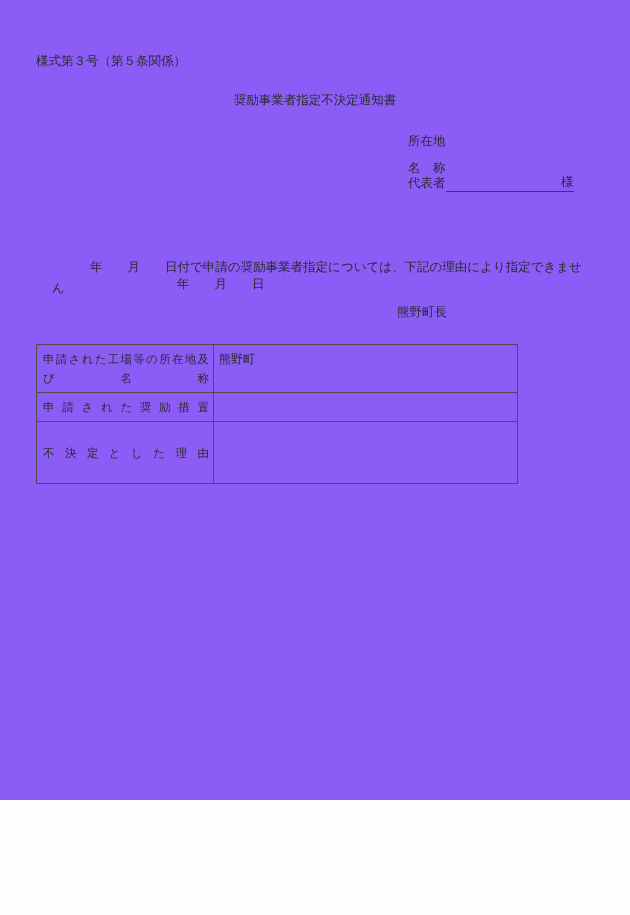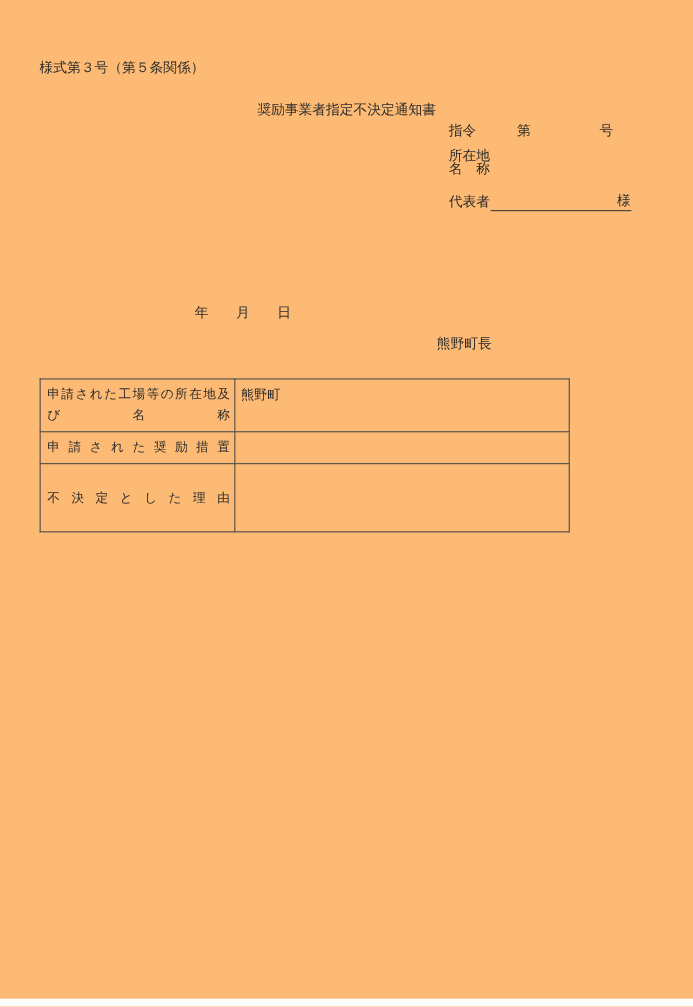--- a/index.html
+++ b/index.html
@@ -1,34 +1,34 @@
 <!DOCTYPE html>
 <html lang="ja"><head>
 <meta charset="utf-8">
 <style>
   html,body{margin:0;padding:0;background:#fdfdfd;}
   .page{
     position:relative;
-    width:630px;height:908px;
-    background:#fdba74;
+    width:630px;height:800px;
+    background:#8b5cf6;
     font-family:"Liberation Serif","DejaVu Serif",serif;
     color:#2b2b2b;
     font-size:12.5px;
     overflow:hidden;
   }
   .abs{position:absolute;white-space:pre;}
   .form-number{left:36px;top:53px;}
   .doc-title{left:0;right:0;top:92px;text-align:center;}
   .directive-row{left:408px;top:111px;width:170px;height:16px;}
   .directive-row span{position:absolute;top:0;}
   .directive-label{left:0;}
   .directive-dai{left:62px;}
   .directive-go{left:137px;}
   .addr-line{left:408px;top:133px;font-family:Liberation Serif, serif;}
-  .name-line{left:408px;top:145px;}
+  .name-line{left:408px;top:160px;}
   .rep-row{left:408px;top:174px;display:flex;align-items:flex-end;}
   .rep-blank{
     display:inline-block;width:128px;
     border-bottom:1px solid #3d3d3d;
     text-align:right;white-space:pre;
   }
   .body-par{left:52px;top:215px;width:532px;line-height:21px;white-space:pre-wrap;}
   .body-line1{text-indent:38px;}
   .date-line{left:133px;top:276px;margin-left:44px;}
   .sender-line{left:397px;top:304px;}
@@ -50,36 +50,32 @@
 </style>
 </head>
 <body>
 
 <div class="page">
 
   <div class="abs form-number">様式第３号（第５条関係）</div>
 
   <div class="abs doc-title">奨励事業者指定不決定通知書</div>
 
-  <div class="abs directive-row">
-    <span class="directive-label">指令</span>
-    <span class="directive-dai">第</span>
-    <span class="directive-go">号</span>
-  </div>
 
   <div class="abs addr-line">所在地</div>
 
   <div class="abs name-line">名　称</div>
 
   <div class="abs rep-row">
     <span>代表者</span>
     <span class="rep-blank"><span>様</span></span>
   </div>
 
   <div class="abs body-par">
+    <div class="body-line1">年　　月　　日付で申請の奨励事業者指定については、下記の理由により指定できません</div>
   </div>
 
   <div class="abs date-line">年　　月　　日</div>
 
   <div class="abs sender-line">熊野町長</div>
 
   <table class="form-table">
     <tbody>
         <tr class="row-1">
       <td class="label-cell top">

